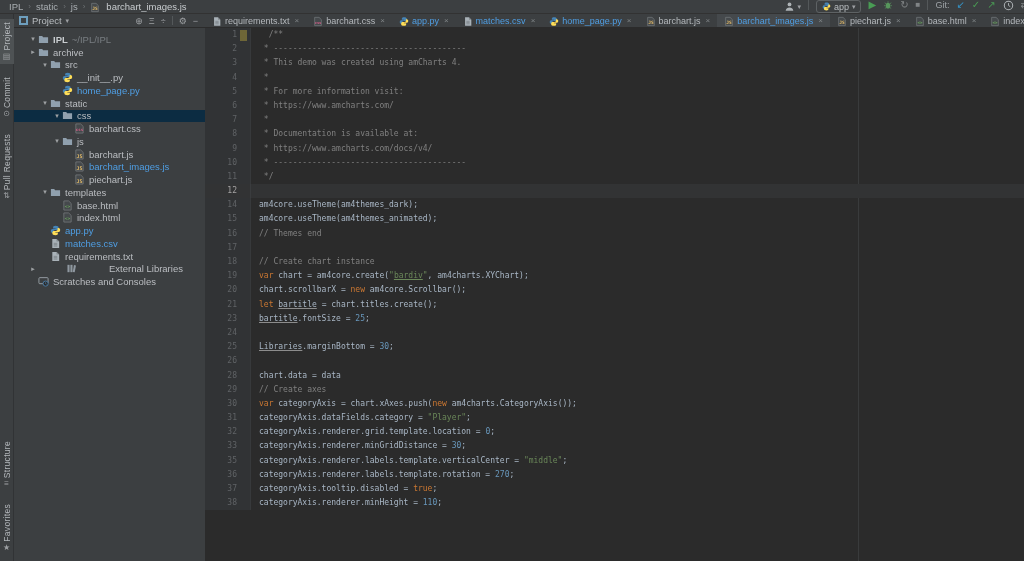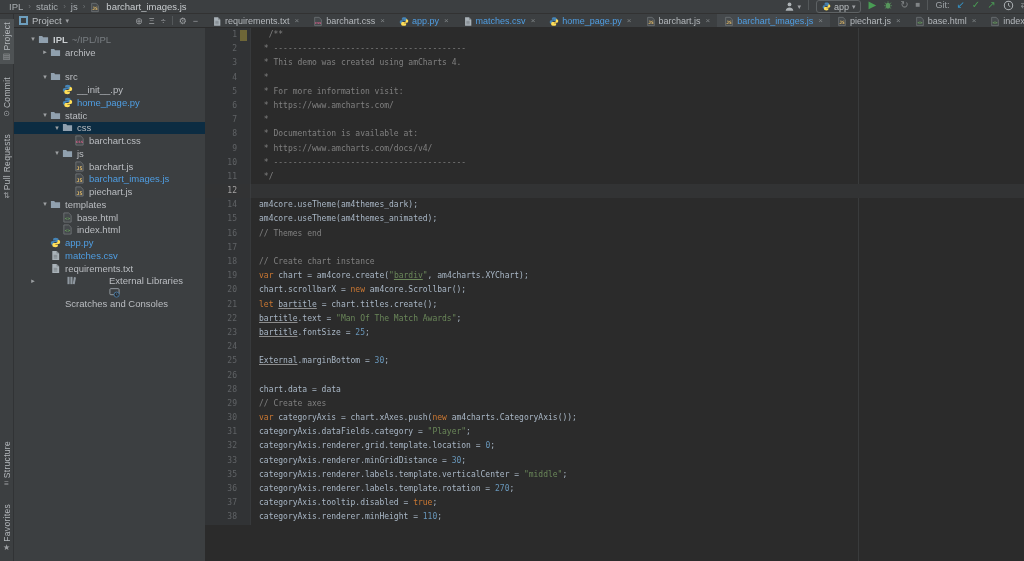--- a/index.html
+++ b/index.html
@@ -289,30 +289,30 @@
       <div class="tree-row" style="padding-left: 14px;">
         <span class="chev">▾</span>
         <span class="n-ico">
           <svg width="11" height="11" viewBox="0 0 12 12">
             <path fill="#90a0ae" d="M1 2.2h3.6l1 1.3H11v6.3H1z"></path>
           </svg>
         </span>
         <span class="n-label root">IPL</span>
         <span class="n-suffix">~/IPL/IPL</span>
       </div>
+      <div class="tree-row" style="padding-left: 14px;">
+        <span class="chev">▸</span>
+        <span class="n-ico">
+          <svg width="11" height="11" viewBox="0 0 12 12">
+            <path fill="#90a0ae" d="M1 2.2h3.6l1 1.3H11v6.3H1z"></path>
+          </svg>
+        </span>
+        <span class="n-label">archive</span>
+      </div>
       <div class="tree-row" style="padding-left: 26px;">
-        <span class="chev">▸</span>
-        <span class="n-ico">
-          <svg width="11" height="11" viewBox="0 0 12 12">
-            <path fill="#90a0ae" d="M1 2.2h3.6l1 1.3H11v6.3H1z"></path>
-          </svg>
-        </span>
-        <span class="n-label">archive</span>
-      </div>
-      <div class="tree-row" style="padding-left: 26px; margin-top: 12px;">
         <span class="chev">▾</span>
         <span class="n-ico">
           <svg width="11" height="11" viewBox="0 0 12 12">
             <path fill="#90a0ae" d="M1 2.2h3.6l1 1.3H11v6.3H1z"></path>
           </svg>
         </span>
         <span class="n-label">src</span>
       </div>
       <div class="tree-row" style="padding-left: 38px;">
         <span class="chev"></span>
@@ -466,21 +466,21 @@
         <span class="chev">▸</span>
         <span class="n-ico">
           <svg width="11" height="11" viewBox="0 0 12 12">
             <rect x="1.6" y="2" width="2.3" height="8" fill="#8f98a0"></rect>
             <rect x="4.8" y="2" width="2.3" height="8" fill="#8f98a0"></rect>
             <rect x="8" y="2.4" width="2.2" height="7.6" fill="#8f98a0" transform="rotate(10 9.1 6.2)"></rect>
           </svg>
         </span>
         <span class="n-label">External Libraries</span>
       </div>
-      <div class="tree-row" style="padding-left: 14px; flex-direction: column;">
+      <div class="tree-row" style="padding-left: 14px;">
         <span class="chev"></span>
         <span class="n-ico">
           <svg width="11" height="11" viewBox="0 0 12 12">
             <rect x="1" y="1.8" width="10" height="6.6" rx="1" fill="none" stroke="#9aa2a8" stroke-width="1"></rect>
             <circle cx="8.3" cy="8.3" r="2.8" fill="#2b2b2b" stroke="#4a7ea8" stroke-width="1"></circle>
             <path d="M8.3 6.9v1.4l1 .6" stroke="#4a7ea8" stroke-width=".8" fill="none"></path>
           </svg>
         </span>
         <span class="n-label">Scratches and Consoles</span>
       </div>
@@ -563,34 +563,30 @@
         </div>
         <div class="code-row">
           <div class="gutter-cell">20</div>
           <div class="code-cell"><span class="tk-p">chart.scrollbarX = </span><span class="tk-k">new</span><span class="tk-p"> am4core.Scrollbar();</span></div>
         </div>
         <div class="code-row">
           <div class="gutter-cell">21</div>
           <div class="code-cell"><span class="tk-k">let</span><span class="tk-p"> </span><span class="tk-u">bartitle</span><span class="tk-p"> = chart.titles.create();</span></div>
         </div>
         <div class="code-row">
-          <div class="gutter-cell">22</div>
-          <div class="code-cell"><span class="tk-u">bartitle</span><span class="tk-p">.text = </span><span class="tk-s">"Man Of The Match Awards"</span><span class="tk-p">;</span></div>
-        </div>
-        <div class="code-row">
           <div class="gutter-cell">23</div>
           <div class="code-cell"><span class="tk-u">bartitle</span><span class="tk-p">.fontSize = </span><span class="tk-n">25</span><span class="tk-p">;</span></div>
         </div>
         <div class="code-row">
           <div class="gutter-cell">24</div>
           <div class="code-cell"></div>
         </div>
         <div class="code-row">
           <div class="gutter-cell">25</div>
-          <div class="code-cell"><span class="tk-u">External</span><span class="tk-p">.marginBottom = </span><span class="tk-n">30</span><span class="tk-p">;</span></div>
+          <div class="code-cell"><span class="tk-u">Libraries</span><span class="tk-p">.marginBottom = </span><span class="tk-n">30</span><span class="tk-p">;</span></div>
         </div>
         <div class="code-row">
           <div class="gutter-cell">26</div>
           <div class="code-cell"></div>
         </div>
         <div class="code-row">
           <div class="gutter-cell">28</div>
           <div class="code-cell"><span class="tk-p">chart.data = data</span></div>
         </div>
         <div class="code-row">

